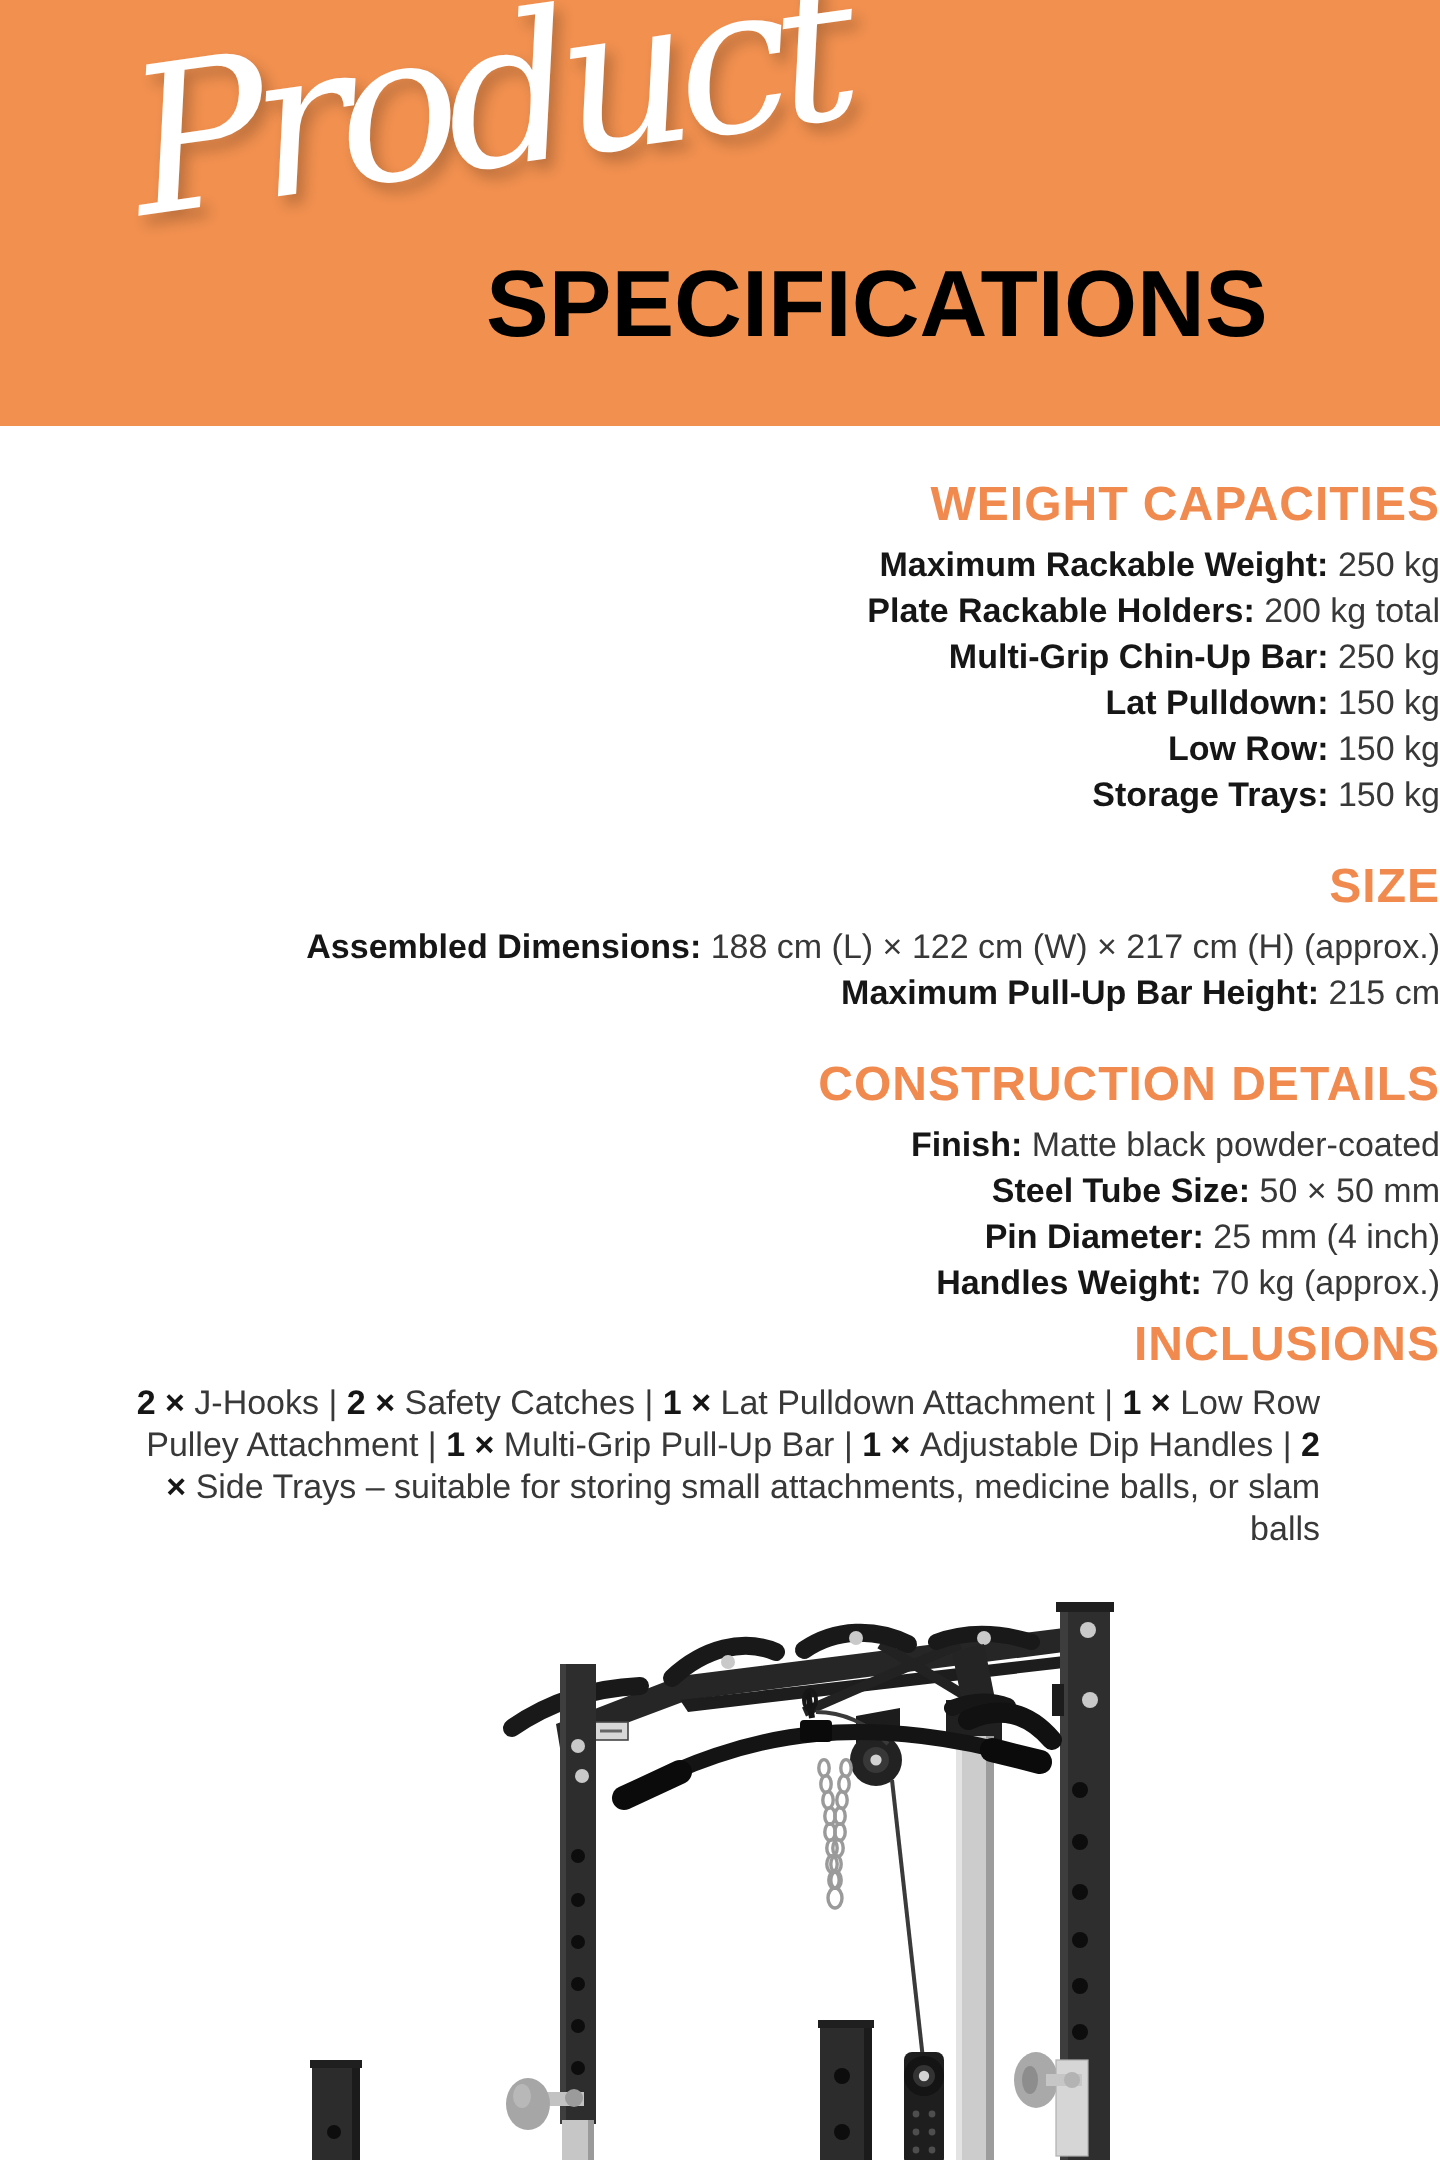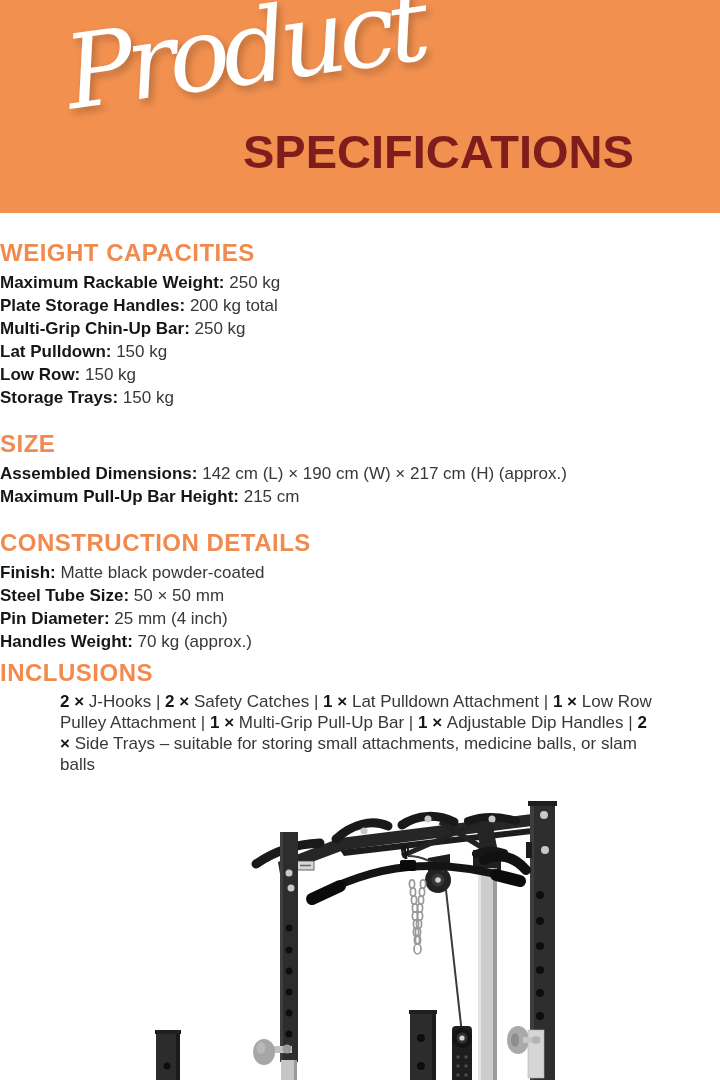--- a/index.html
+++ b/index.html
@@ -36,30 +36,30 @@
     transform-origin:left center;
     text-shadow:3px 5px 7px rgba(0,0,0,0.22);
     z-index:2;
     white-space:nowrap;
   }
   .main-title{
     position:absolute;left:243px;top:124px;
     font-size:47px;
     font-weight:700;
     letter-spacing:0px;
-    color:#7f1d1d;
+    color:#000000;
     z-index:1;
     white-space:nowrap;
   }
   
   #sections{
     position:absolute;left:0;top:213px;
     width:720px;
     padding-top:26px;
-    text-align:left;
+    text-align:right;
   }
   .section-heading{
     font-size:24px;
     font-weight:700;
     letter-spacing:0.5px;
     line-height:28px;
     color:var(--accent);
     margin:21px 0 4px;
   }
   section:first-child .section-heading{margin-top:0;}
@@ -92,29 +92,29 @@
 
   <header class="banner">
     <div class="script-title">Product</div>
     <div class="main-title">SPECIFICATIONS</div>
   </header>
 
   <main id="sections">
       <section class="section">
         <h2 class="section-heading">WEIGHT CAPACITIES</h2>
         <p class="spec-line"><span class="lbl">Maximum Rackable Weight:</span><span class="val"> 250 kg</span></p>
-        <p class="spec-line"><span class="lbl">Plate Storage Handles:</span><span class="val"> 200 kg total</span></p>
+        <p class="spec-line"><span class="lbl">Plate Rackable Holders:</span><span class="val"> 200 kg total</span></p>
         <p class="spec-line"><span class="lbl">Multi-Grip Chin-Up Bar:</span><span class="val"> 250 kg</span></p>
         <p class="spec-line"><span class="lbl">Lat Pulldown:</span><span class="val"> 150 kg</span></p>
         <p class="spec-line"><span class="lbl">Low Row:</span><span class="val"> 150 kg</span></p>
         <p class="spec-line"><span class="lbl">Storage Trays:</span><span class="val"> 150 kg</span></p>
       </section>
       <section class="section">
         <h2 class="section-heading">SIZE</h2>
-        <p class="spec-line"><span class="lbl">Assembled Dimensions:</span><span class="val"> 142 cm (L) × 190 cm (W) × 217 cm (H) (approx.)</span></p>
+        <p class="spec-line"><span class="lbl">Assembled Dimensions:</span><span class="val"> 188 cm (L) × 122 cm (W) × 217 cm (H) (approx.)</span></p>
         <p class="spec-line"><span class="lbl">Maximum Pull-Up Bar Height:</span><span class="val"> 215 cm</span></p>
       </section>
       <section class="section">
         <h2 class="section-heading">CONSTRUCTION DETAILS</h2>
         <p class="spec-line"><span class="lbl">Finish:</span><span class="val"> Matte black powder-coated</span></p>
         <p class="spec-line"><span class="lbl">Steel Tube Size:</span><span class="val"> 50 × 50 mm</span></p>
         <p class="spec-line"><span class="lbl">Pin Diameter:</span><span class="val"> 25 mm (4 inch)</span></p>
         <p class="spec-line"><span class="lbl">Handles Weight:</span><span class="val"> 70 kg (approx.)</span></p>
       </section>
       <section class="section">

